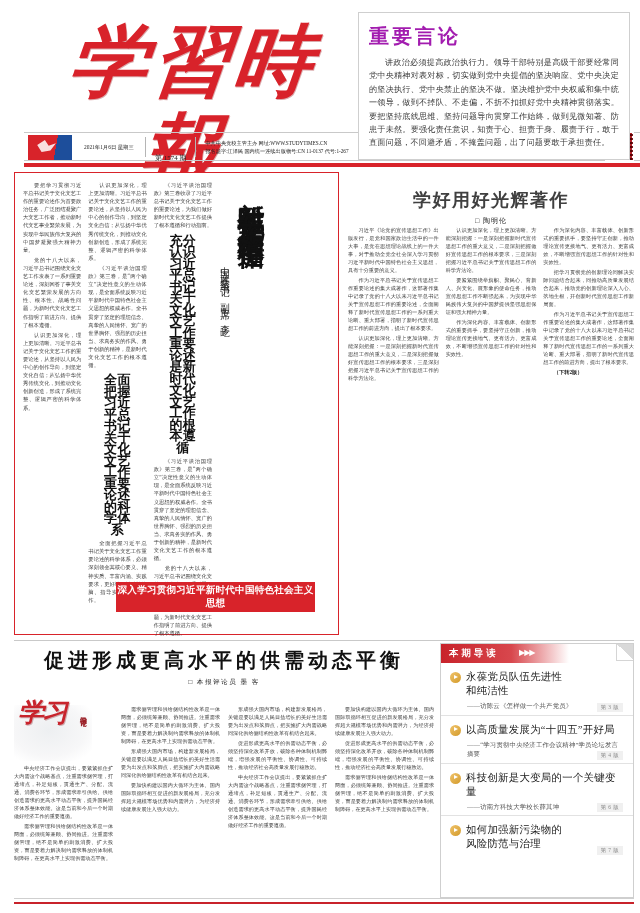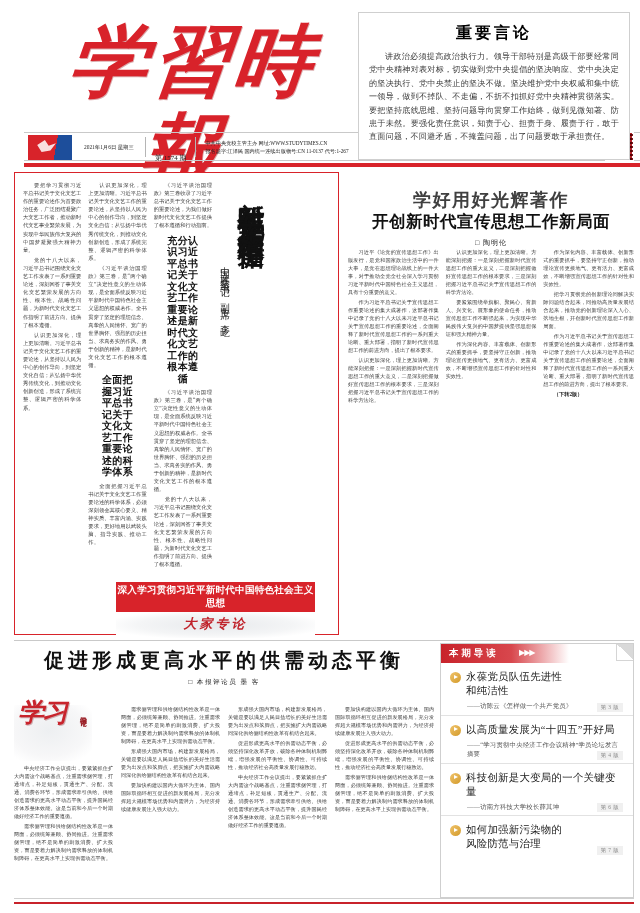--- a/index.html
+++ b/index.html
@@ -61,22 +61,22 @@
     border:1px solid #fff;
   }
   .red-bar{position:absolute;left:24px;right:0;top:163px;height:4px;background:#d8232a;}
 
   
   .zybox{
     position:absolute;left:358px;top:12px;width:272px;height:148px;
     border:1px solid #cfcfcf;background:#fff;box-sizing:border-box;padding:8px 10px;
   }
   .zy-title{
-    text-align:center;color:#000000;font-weight:bold;
-    font-size:16px;letter-spacing:3px;margin:2px 0 6px;
+    color:#a21caf;font-weight:bold;
+    font-size:20px;letter-spacing:3px;margin:2px 0 6px;
     font-family:"Liberation Sans",sans-serif;
   }
   .zy-text{
     font-size:8.1px;line-height:13.4px;text-align:justify;color:#3a3a3a;
     text-indent:16px;letter-spacing:.2px;
   }
 
   
   .leftbox{
     position:absolute;left:14px;top:172px;width:325px;height:463px;
@@ -99,21 +99,21 @@
     writing-mode:vertical-rl;text-orientation:upright;
     font-size:9.5px;letter-spacing:3px;color:#222;
     margin-top:78px;margin-left:6px;height:170px;
   }
   .lb-cols{
     flex:1;display:flex;flex-direction:row-reverse;gap:7px;
   }
   .lb-col{flex:1;font-size:5.3px;line-height:8.1px;color:#3c3c3c;text-align:justify;}
   .lb-col p{margin:0 0 2px;text-indent:11px;}
   .sub-h{
-    font-size:10px;font-weight:bold;line-height:11.5px;color:#111;
+    font-size:13px;font-weight:bold;line-height:11.5px;color:#111;
     text-align:center;margin:5px 12px 4px;letter-spacing:.4px;
     font-family:"Liberation Sans",sans-serif;
   }
 
   
   .lb-banner{
     position:absolute;left:101px;bottom:6px;width:199px;height:46px;
   }
   .lb-banner-top{
     background:#d8232a;color:#fff;font-size:9.6px;font-weight:bold;
@@ -274,29 +274,25 @@
       </div>
       <div class="lb-col">
         <p>要把学习贯彻习近平总书记关于文化文艺工作的重要论述作为首要政治任务，广泛团结凝聚广大文艺工作者，推动新时代文艺事业繁荣发展，为实现中华民族伟大复兴的中国梦凝聚强大精神力量。</p>
         <p>党的十八大以来，习近平总书记围绕文化文艺工作发表了一系列重要论述，深刻回答了事关文化文艺繁荣发展的方向性、根本性、战略性问题，为新时代文化文艺工作指明了前进方向、提供了根本遵循。</p>
         <p>认识更加深化，理上更加清晰。习近平总书记关于文化文艺工作的重要论述，从坚持以人民为中心的创作导向，到坚定文化自信；从弘扬中华优秀传统文化，到推动文化创新创造，形成了系统完整、逻辑严密的科学体系。</p>
       </div>
     </div>
 
     <div class="lb-banner">
       <div class="lb-banner-top">深入学习贯彻习近平新时代中国特色社会主义思想</div>
-      <div class="lb-banner-bot">
-        <span>大家专论</span>
-      </div>
     </div>
   </div>
 
   <div class="rightart">
     <div class="ra-h1">学好用好光辉著作</div>
-    <div class="ra-h2">开创新时代宣传思想工作新局面</div>
     <div class="ra-by">□ 陶明伦</div>
     <div class="ra-cols">
       <div class="ra-col">
         <p>习近平《论党的宣传思想工作》出版发行，是党和国家政治生活中的一件大事，是党在思想理论战线上的一件大事，对于推动全党全社会深入学习贯彻习近平新时代中国特色社会主义思想，具有十分重要的意义。</p>
         <p>作为习近平总书记关于宣传思想工作重要论述的集大成著作，这部著作集中记录了党的十八大以来习近平总书记关于宣传思想工作的重要论述，全面阐释了新时代宣传思想工作的一系列重大论断、重大部署，指明了新时代宣传思想工作的前进方向，提出了根本要求。</p>
         <p>认识更加深化，理上更加清晰。方能深刻把握：一是深刻把握新时代宣传思想工作的重大意义，二是深刻把握做好宣传思想工作的根本要求，三是深刻把握习近平总书记关于宣传思想工作的科学方法论。</p>
       </div>
       <div class="ra-col">
         <p>认识更加深化，理上更加清晰。方能深刻把握：一是深刻把握新时代宣传思想工作的重大意义，二是深刻把握做好宣传思想工作的根本要求，三是深刻把握习近平总书记关于宣传思想工作的科学方法论。</p>
         <p>要紧紧围绕举旗帜、聚民心、育新人、兴文化、展形象的使命任务，推动宣传思想工作不断强起来，为实现中华民族伟大复兴的中国梦提供坚强思想保证和强大精神力量。</p>

